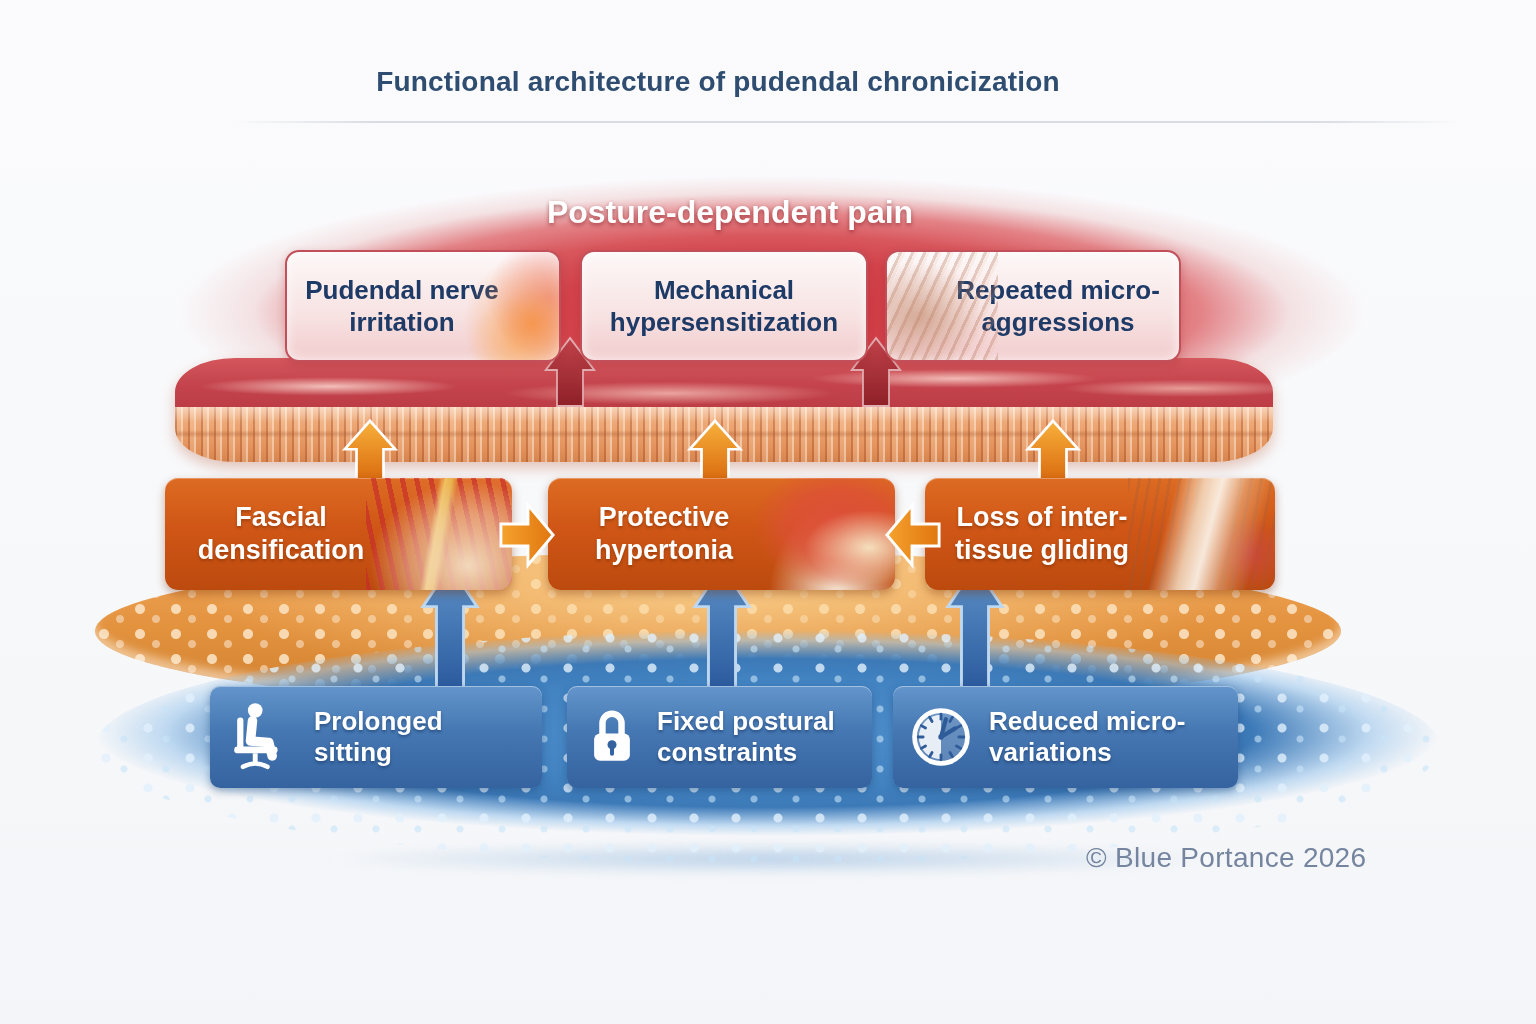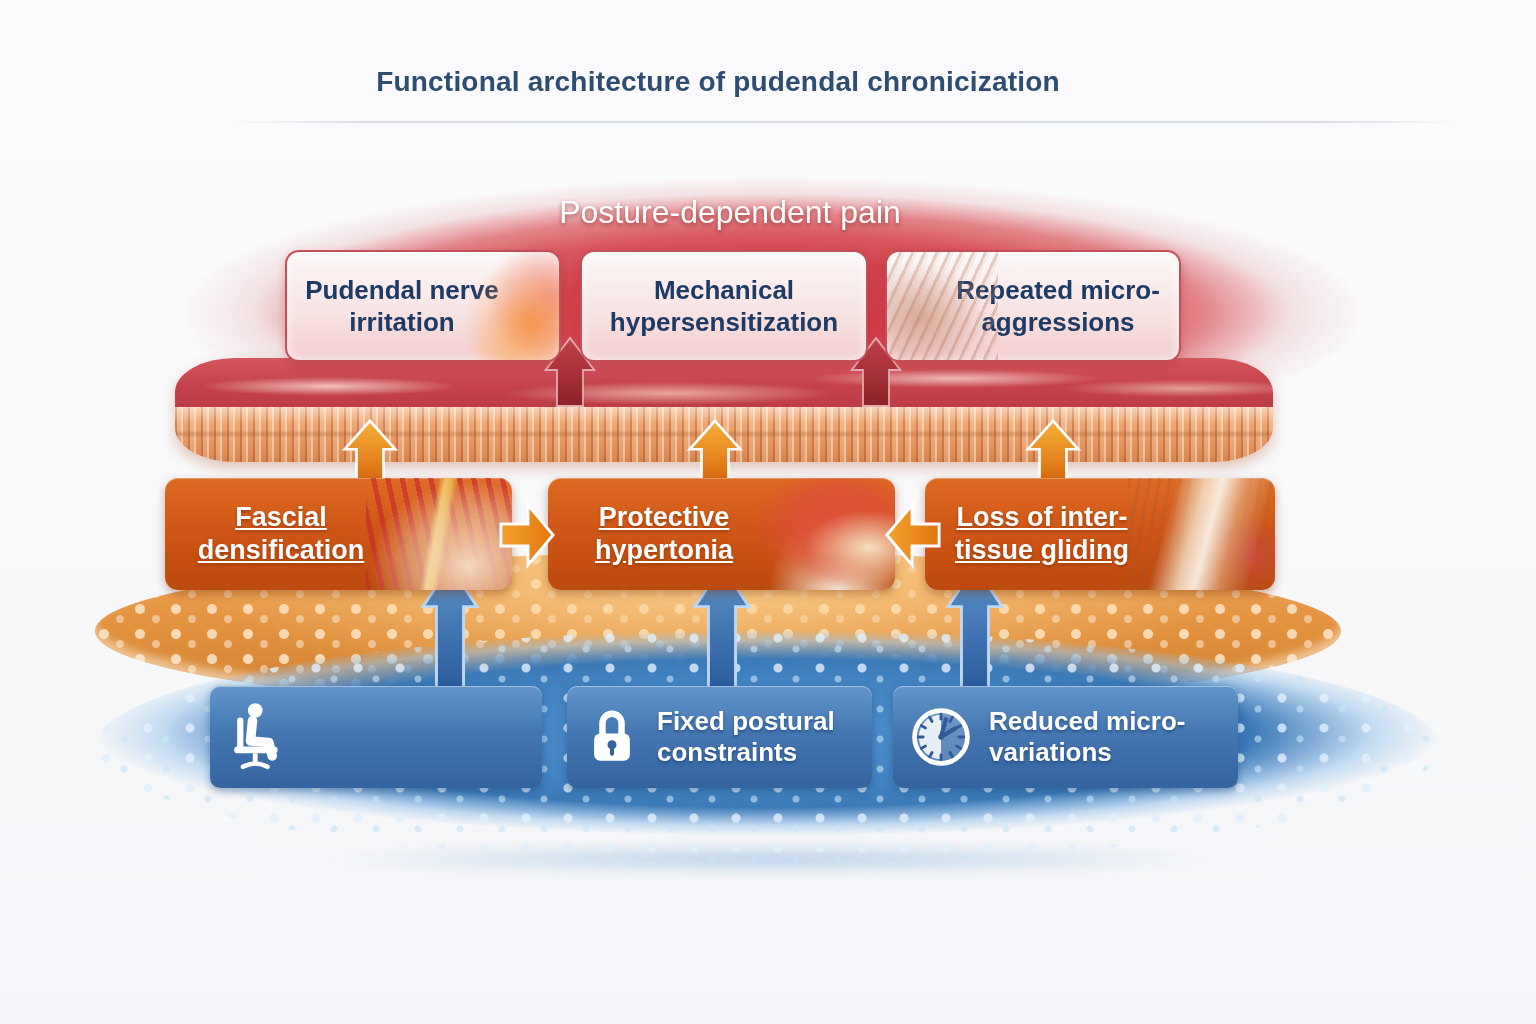--- a/index.html
+++ b/index.html
@@ -18,21 +18,21 @@
     background:linear-gradient(90deg,rgba(214,218,226,0),#d7dbe2 12%,#d7dbe2 88%,rgba(214,218,226,0));
   }
   
   .dome{
     position:absolute;left:176px;top:164px;width:1192px;height:286px;border-radius:50%;z-index:1;
     background:radial-gradient(ellipse closest-side at 50% 52%,
       #cf3a43 0%,#d2434b 38%,#d8575d 56%,#e38387 72%,rgba(238,202,203,.5) 87%,rgba(248,243,243,0) 100%);
   }
   .banner-label{
     position:absolute;top:194px;left:180px;width:1100px;text-align:center;z-index:2;
-    font-size:32px;font-weight:400;color:#ffffff;text-shadow:0 2px 4px rgba(125,20,26,.6);
+    font-size:32px;font-weight:700;color:#ffffff;text-shadow:0 2px 4px rgba(125,20,26,.6);
   }
   .pain-box{
     position:absolute;top:250px;height:112px;border-radius:14px;z-index:6;
     border:2px solid #c2505a;box-sizing:border-box;overflow:hidden;
     background:linear-gradient(180deg,#fdf8f8 0%,#f8e4e4 55%,#f2cccd 100%);
     box-shadow:0 3px 8px rgba(150,40,45,.25),inset 0 0 12px rgba(255,255,255,.8);
     display:flex;align-items:center;justify-content:center;text-align:center;
     color:#1e3a66;font-size:26px;font-weight:700;line-height:1.25;padding:0 16px;
   }
   .pain-1{left:285px;width:276px;padding-right:58px;}
@@ -71,21 +71,21 @@
   .mech-box{
     position:absolute;top:478px;height:112px;border-radius:13px;z-index:6;overflow:hidden;
     background:linear-gradient(180deg,#dd6b22 0%,#cf5616 45%,#bc4a0e 100%);
     box-shadow:0 4px 10px rgba(120,50,10,.4),inset 0 1px 0 rgba(255,255,255,.3);
     display:flex;align-items:center;color:#fff;font-size:27px;font-weight:700;
     line-height:1.22;text-align:center;text-shadow:0 2px 3px rgba(120,45,5,.55);
   }
   .mech-1{left:165px;width:347px;}
   .mech-2{left:548px;width:347px;}
   .mech-3{left:925px;width:350px;}
-  .mech-box .label{flex:0 0 64%;padding-left:10px;box-sizing:border-box;text-decoration:underline;}
+  .mech-box .label{flex:0 0 64%;padding-left:10px;box-sizing:border-box;}
   .mech-box .art{position:absolute;top:0;bottom:0;right:0;width:42%;pointer-events:none;}
   .art-fascia{
     background:
       radial-gradient(ellipse at 70% 78%,rgba(245,224,196,.95) 0%,rgba(245,224,196,.45) 42%,rgba(245,224,196,0) 68%),
       linear-gradient(100deg,rgba(240,192,96,0) 44%,#f0c060 48%,#e8b24e 52%,rgba(240,192,96,0) 56%),
       repeating-linear-gradient(78deg,rgba(198,42,42,.65) 0 5px,rgba(198,42,42,0) 5px 14px),
       radial-gradient(ellipse at 85% 30%,rgba(230,120,80,.5),rgba(230,120,80,0) 60%);}
   .art-muscle{
     background:
       radial-gradient(ellipse at 82% 62%,rgba(246,230,196,.95) 0%,rgba(246,230,196,.5) 18%,rgba(246,230,196,0) 38%),
@@ -257,20 +257,21 @@
     <span class="icon">
       <svg width="72" height="76" viewBox="0 0 52 56" fill="none">
         <circle cx="21" cy="8.5" r="5.4" fill="#ffffff"></circle>
         <path d="M19 16 L17.5 31 L31 32 L33.5 42" stroke="#ffffff" stroke-width="7" stroke-linecap="round" stroke-linejoin="round"></path>
         <path d="M10 16 L10 35" stroke="#ffffff" stroke-width="4.6" stroke-linecap="round"></path>
         <path d="M8 37.5 L35 37.5" stroke="#ffffff" stroke-width="5" stroke-linecap="round"></path>
         <path d="M21 40 L21 47" stroke="#ffffff" stroke-width="3.6"></path>
         <path d="M12 50 Q21 45 30 50" stroke="#ffffff" stroke-width="3.4" stroke-linecap="round" fill="none"></path>
       </svg>
     </span>
+    <span>Prolonged sitting</span>
   </div>
   <div class="cause-box cause-2">
     <span class="icon">
       <svg width="58" height="62" viewBox="0 0 48 52" fill="none">
         <path d="M16 24 V14.5 a8 8 0 0 1 16 0 V24" stroke="#ffffff" stroke-width="5.4" fill="none"></path>
         <rect x="9" y="23" width="30" height="23" rx="5" fill="#ffffff"></rect>
         <circle cx="24" cy="32.5" r="3.8" fill="#35639f"></circle>
         <rect x="22.3" y="33.5" width="3.4" height="8.2" rx="1.6" fill="#35639f"></rect>
       </svg>
     </span>
@@ -298,14 +299,15 @@
         <g stroke="#2f5c99" stroke-width="3.4" stroke-linecap="round">
           <line x1="26" y1="26" x2="30" y2="11.5"></line>
           <line x1="26" y1="26" x2="37.5" y2="19"></line>
         </g>
         <circle cx="26" cy="26" r="2.2" fill="#2f5c99"></circle>
       </svg>
     </span>
     <span>Reduced micro-variations</span>
   </div>
 
+  <div class="copyright">© Blue Portance 2026</div>
 
 </div>
 
 </body></html>

